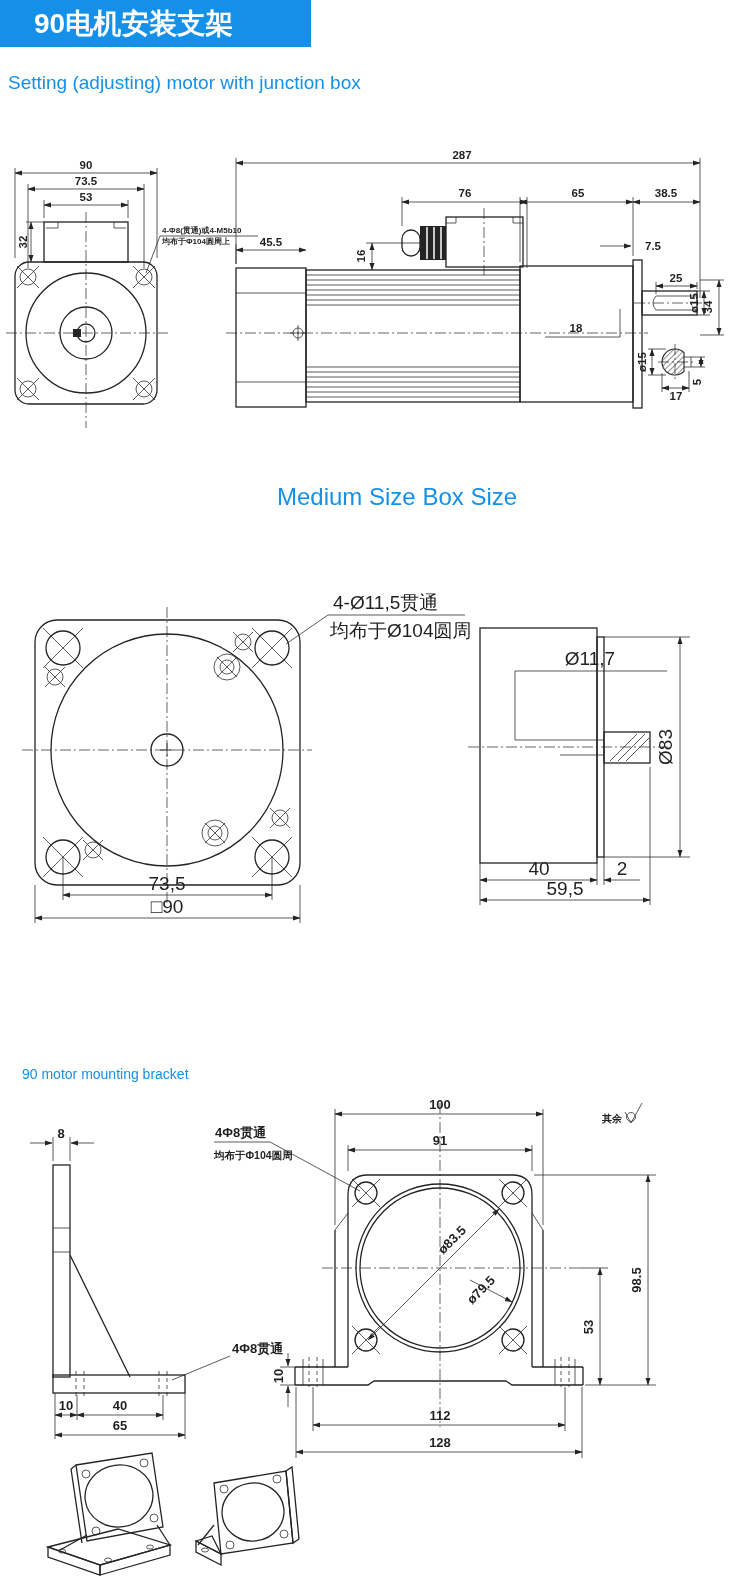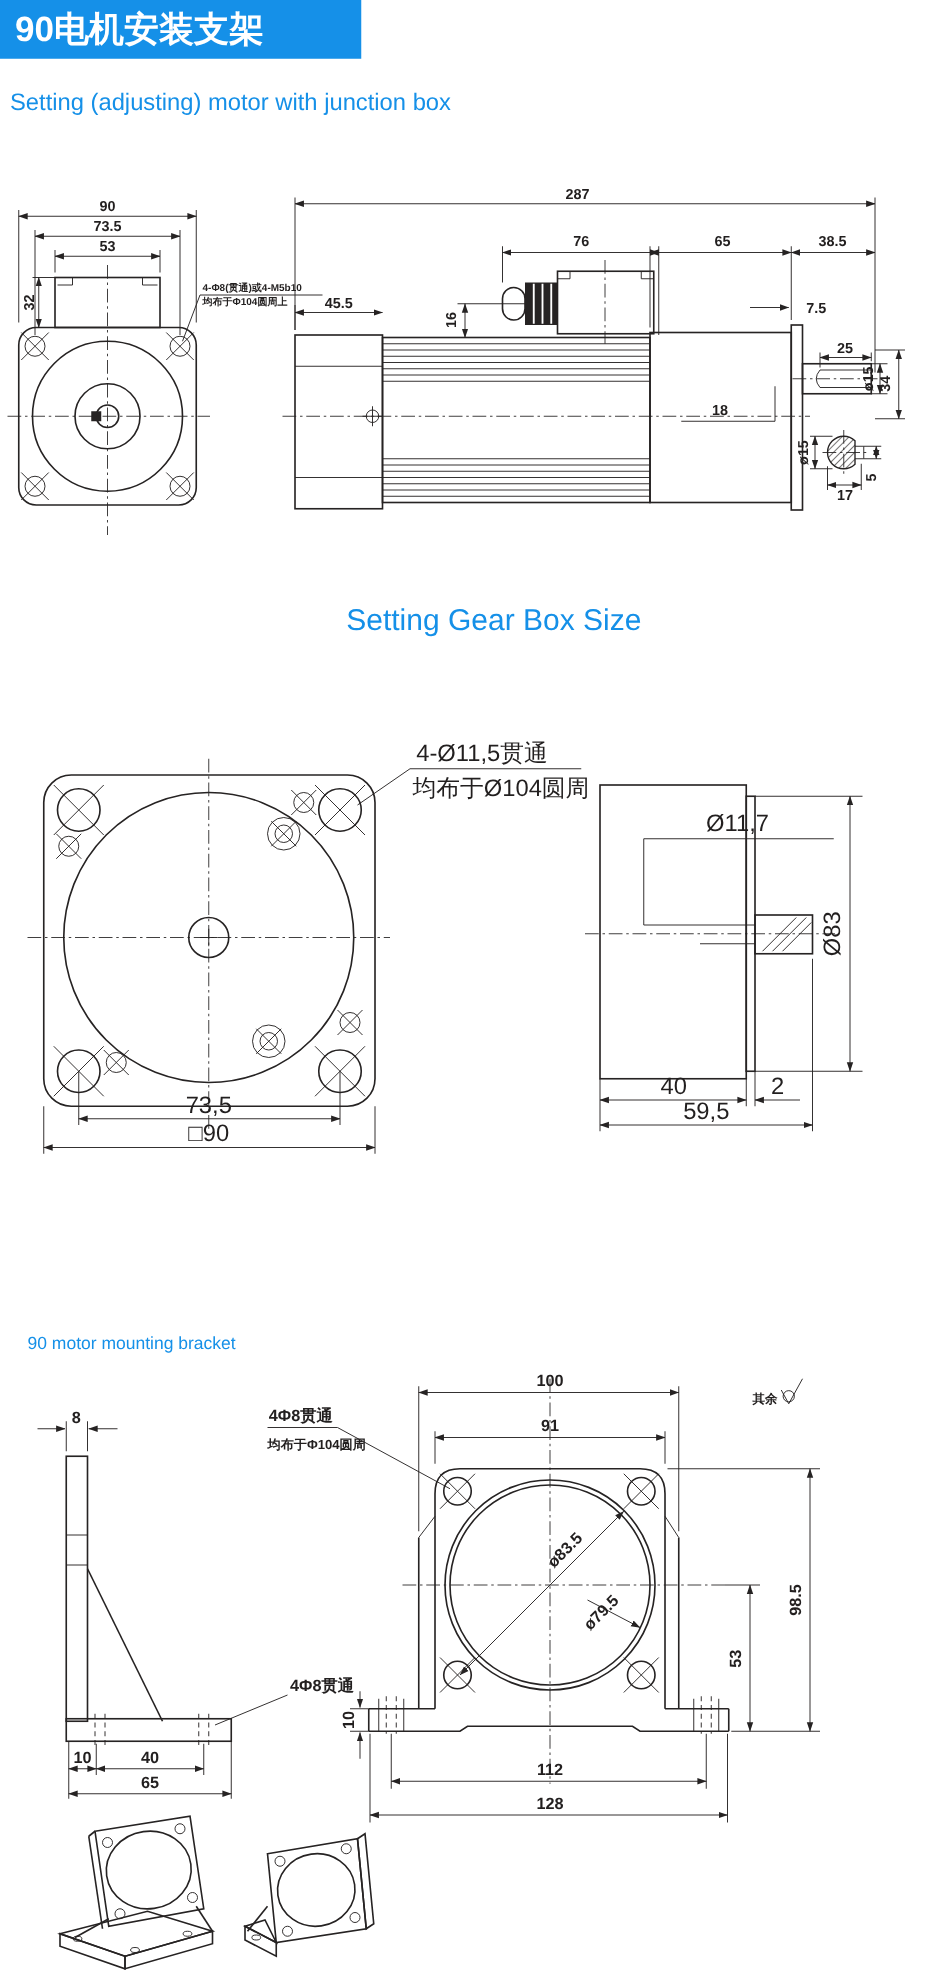--- a/index.html
+++ b/index.html
@@ -192,21 +192,21 @@
     <line class="t" x1="662" y1="233" x2="662" y2="252"></line>
     <line class="t" x1="689" y1="231" x2="689" y2="252"></line>
     <line class="t" x1="662" y1="248" x2="689" y2="248" marker-start="url(#am)" marker-end="url(#am)"></line>
     <text class="d1 mid" x="676" y="260">17</text>
   </g>
 </svg>
 
 <div class="abs hdr" style="left:0;top:477;width:249px;height:46px;font-size:28px;padding-left:33px;">
   <span>中间齿轮箱尺寸</span>
 </div>
-<div class="abs sub" style="left:277px;top:483px;font-size:24px;">Setting Gear Box Size</div>
+<div class="abs sub" style="left:277px;top:483px;font-size:24px;">Medium Size Box Size</div>
 
 <svg style="top:555px;" width="750" height="395" viewBox="0 0 750 395">
   <defs>
     <marker id="ag" viewBox="0 0 10 10" refX="9.5" refY="5" markerWidth="10" markerHeight="10" orient="auto-start-reverse">
       <path d="M0,1.6 L10,5 L0,8.4 z" fill="#262323"></path>
     </marker>
   </defs>
 
   <g>
     <rect class="o" x="35" y="65" width="265" height="265" rx="22"></rect>
@@ -291,21 +291,21 @@
     <text class="d2 mid" x="539" y="320">40</text>
     <line class="t" x1="604" y1="302" x2="604" y2="330"></line>
     <line class="t" x1="604" y1="325" x2="640" y2="325" marker-start="url(#ag)"></line>
     <text class="d2 mid" x="622" y="320">2</text>
     <line class="t" x1="650" y1="212" x2="650" y2="350"></line>
     <line class="t" x1="480" y1="345" x2="650" y2="345" marker-start="url(#ag)" marker-end="url(#ag)"></line>
     <text class="d2 mid" x="565" y="340">59,5</text>
   </g>
 </svg>
 
-<div class="abs hdr" style="left:0;top:1015;width:277px;height:47px;font-size:28px;padding-left:12px;">
+<div class="abs hdr" style="left:0;top:1015;width:277px;height:47px;font-size:28px;padding-left:34px;">
   <span>90电机安装支架</span>
 </div>
 <div class="abs sub" style="left:22px;top:1066px;font-size:14px;">90 motor mounting bracket</div>
 
 <svg style="top:1095px;" width="750" height="484" viewBox="0 0 750 484">
   <defs>
     <marker id="ab" viewBox="0 0 10 10" refX="9.5" refY="5" markerWidth="10" markerHeight="10" orient="auto-start-reverse">
       <path d="M0,1.6 L10,5 L0,8.4 z" fill="#262323"></path>
     </marker>
   </defs>

